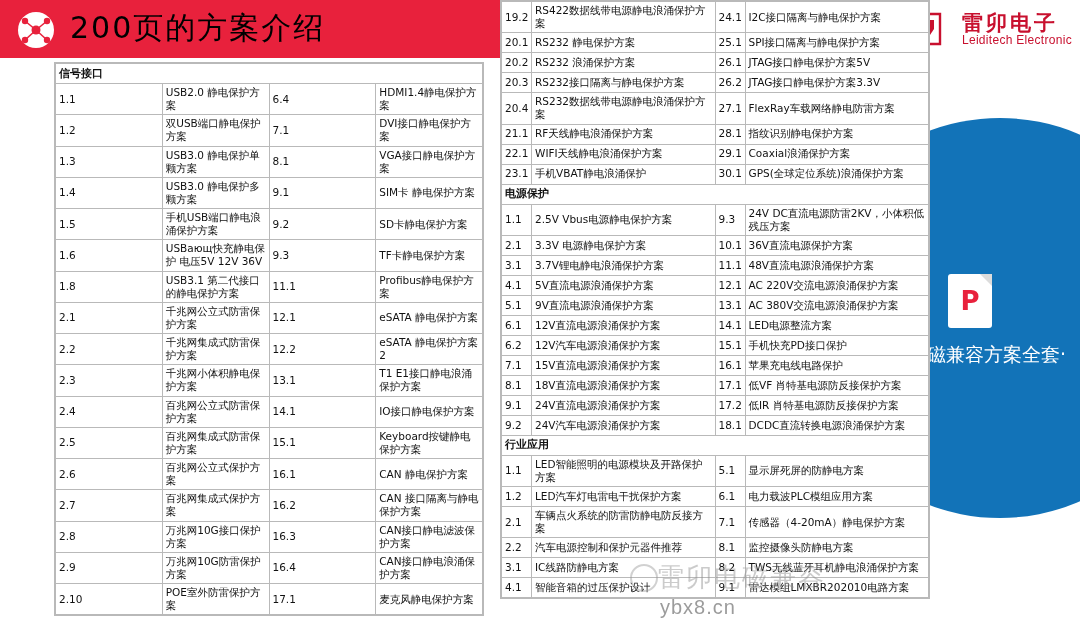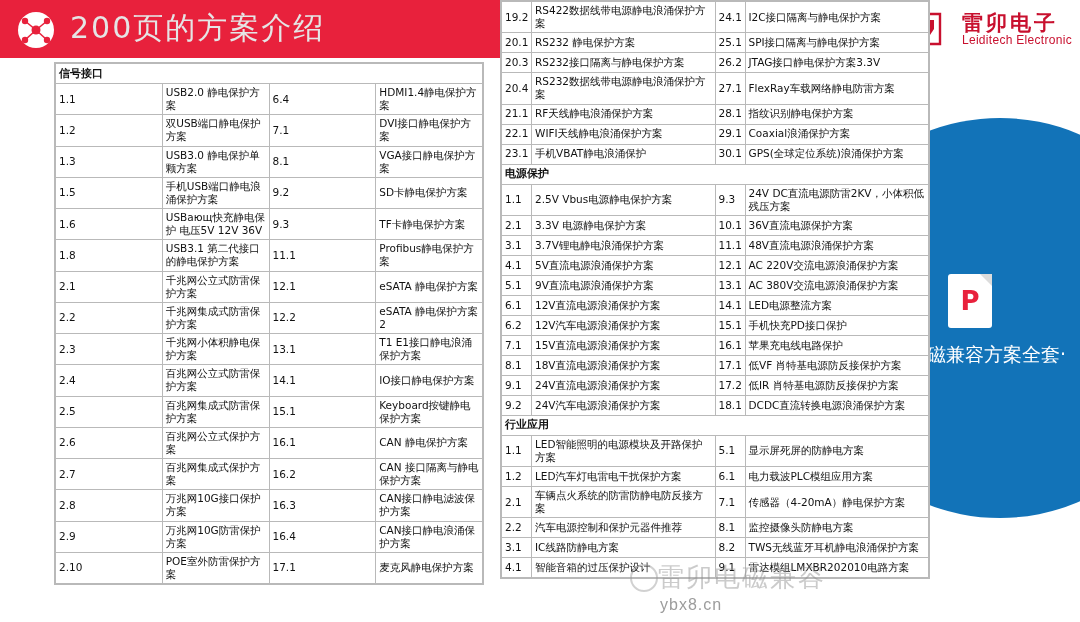--- a/index.html
+++ b/index.html
@@ -14,21 +14,21 @@
   .header {
     position:absolute; left:0; top:0; width:1080px; height:58px;
     background:#e8213c;
     overflow:hidden;
   }
   .logo-mark {
     position:absolute; left:16px; top:10px; width:40px; height:40px;
   }
   .title-cn {
     position:absolute; left:70px; top:8px;
-    color:#e5e5e5; font-size:30px; letter-spacing:2px;
+    color:#000000; font-size:30px; letter-spacing:2px;
     font-family:"DejaVu Sans", sans-serif;
     white-space:nowrap;
   }
   .stripes { position:absolute; left:545px; top:0; width:70px; height:58px; }
   .stripes i {
     position:absolute; top:-4px; width:9px; height:66px; background:#ffffff;
     transform:skewX(-18deg);
   }
   .hdr-white-right {
     position:absolute; right:0; top:0; width:202px; height:58px; background:#ffffff;
@@ -105,21 +105,21 @@
   .wm-globe {
     width:28px; height:28px; border-radius:50%;
     border:2px solid #9a9a9a;
   }
   .wm-text {
     color:#8d8d8d; font-size:26px; letter-spacing:2px;
     font-family:"DejaVu Sans", sans-serif; white-space:nowrap;
   }
   .wm-url {
     position:absolute; left:660px; top:596px;
-    color:#9c9c9c; font-size:16px; letter-spacing:1px;
+    color:#9c9c9c; font-size:20px; letter-spacing:1px;
   }
 </style>
 </head>
 <body>
 
 <div class="header">
   <svg class="logo-mark" viewBox="0 0 40 40">
     <circle cx="20" cy="20" r="18" fill="#ffffff"></circle>
     <circle cx="20" cy="20" r="4.5" fill="#e8213c"></circle>
     <circle cx="9" cy="11" r="3.2" fill="#e8213c"></circle>
@@ -175,20 +175,26 @@
           <td class="num">7.1</td>
           <td class="txt">DVI接口静电保护方案</td>
         </tr>
         <tr>
           <td class="num">1.3</td>
           <td class="txt">USB3.0 静电保护单颗方案</td>
           <td class="num">8.1</td>
           <td class="txt">VGA接口静电保护方案</td>
         </tr>
         <tr>
+          <td class="num">1.4</td>
+          <td class="txt">USB3.0 静电保护多颗方案</td>
+          <td class="num">9.1</td>
+          <td class="txt">SIM卡 静电保护方案</td>
+        </tr>
+        <tr>
           <td class="num">1.5</td>
           <td class="txt">手机USB端口静电浪涌保护方案</td>
           <td class="num">9.2</td>
           <td class="txt">SD卡静电保护方案</td>
         </tr>
         <tr>
           <td class="num">1.6</td>
           <td class="txt">USBающ快充静电保护 电压5V 12V 36V</td>
           <td class="num">9.3</td>
           <td class="txt">TF卡静电保护方案</td>
@@ -270,20 +276,26 @@
           <td class="num">19.2</td>
           <td class="txt">RS422数据线带电源静电浪涌保护方案</td>
           <td class="num">24.1</td>
           <td class="txt">I2C接口隔离与静电保护方案</td>
         </tr>
         <tr>
           <td class="num">20.1</td>
           <td class="txt">RS232 静电保护方案</td>
           <td class="num">25.1</td>
           <td class="txt">SPI接口隔离与静电保护方案</td>
+        </tr>
+        <tr>
+          <td class="num">20.2</td>
+          <td class="txt">RS232 浪涌保护方案</td>
+          <td class="num">26.1</td>
+          <td class="txt">JTAG接口静电保护方案5V</td>
         </tr>
         <tr>
           <td class="num">20.3</td>
           <td class="txt">RS232接口隔离与静电保护方案</td>
           <td class="num">26.2</td>
           <td class="txt">JTAG接口静电保护方案3.3V</td>
         </tr>
         <tr>
           <td class="num">20.4</td>
           <td class="txt">RS232数据线带电源静电浪涌保护方案</td>

